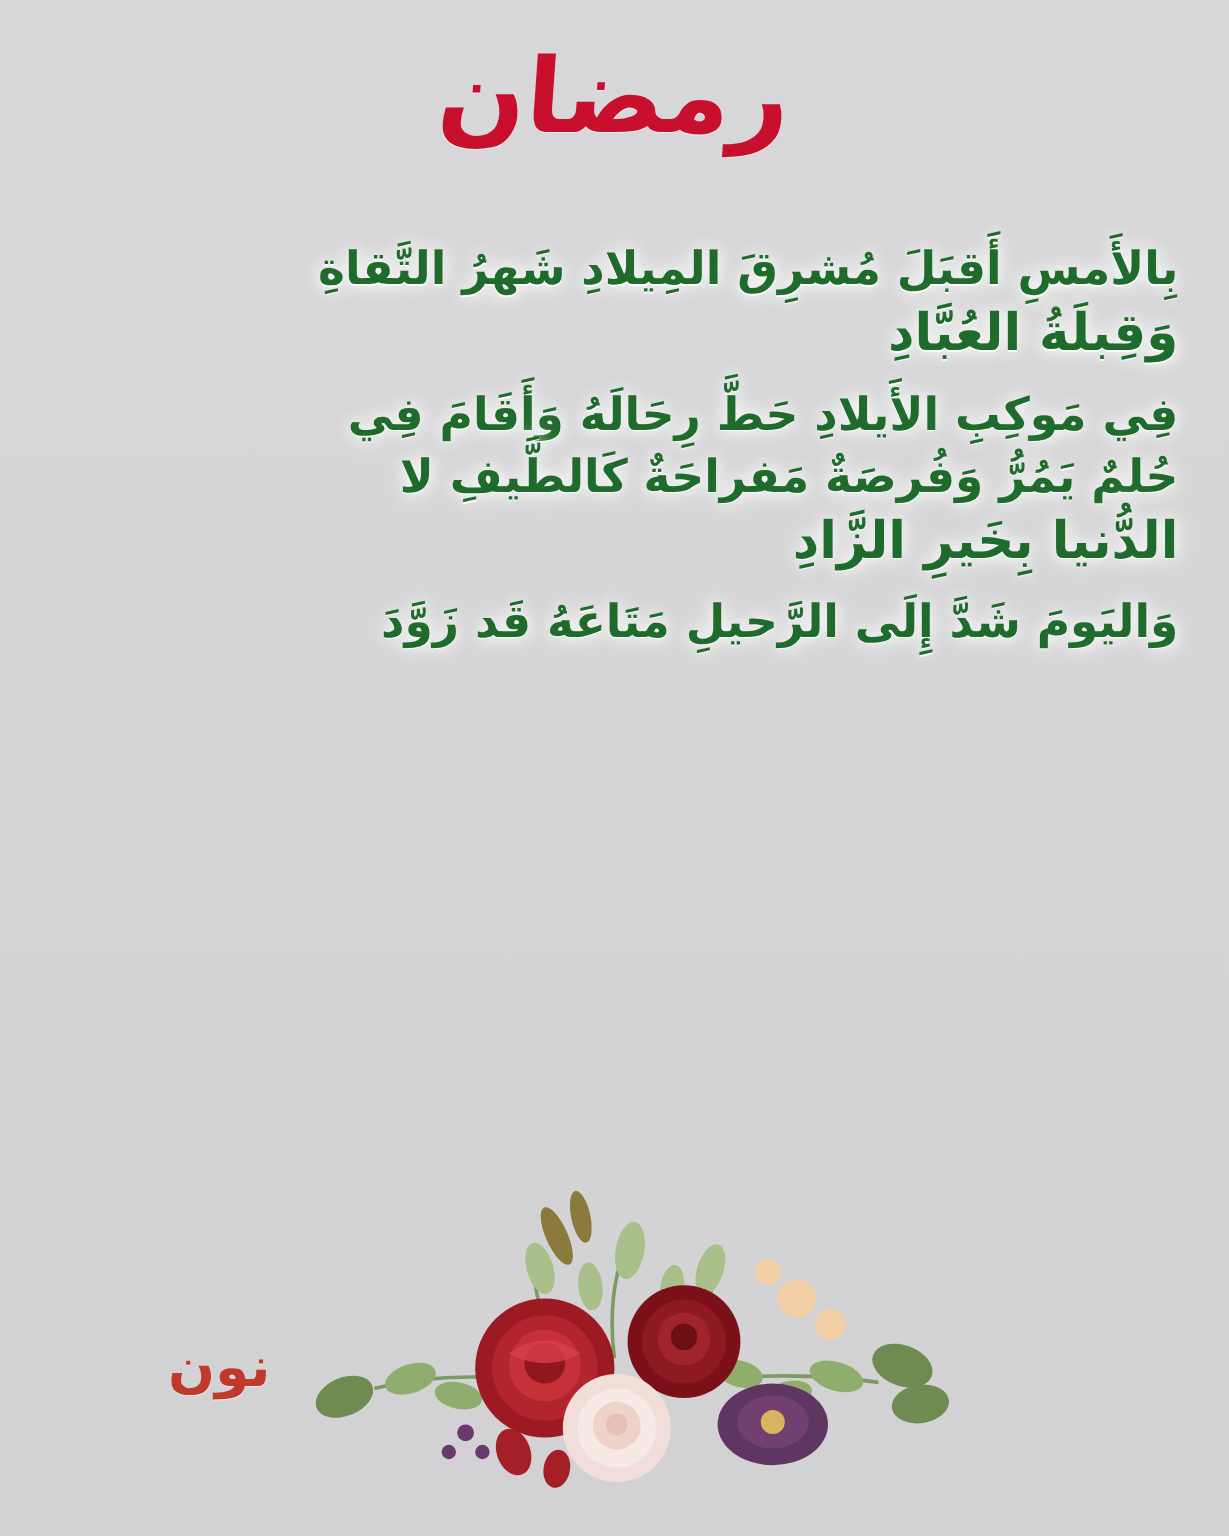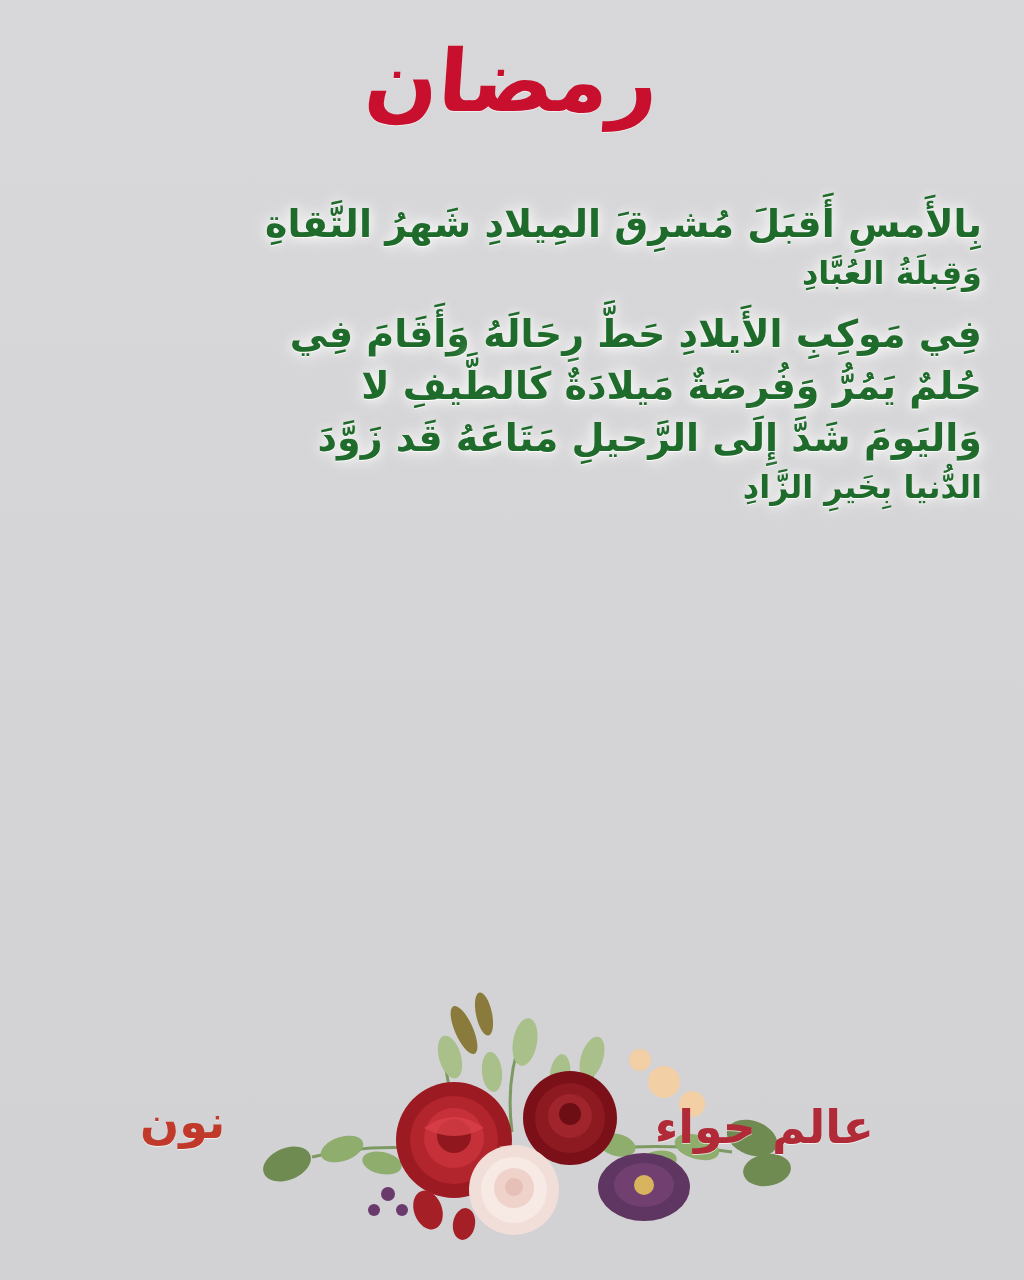--- a/index.html
+++ b/index.html
@@ -60,21 +60,21 @@
     line-height: 1.0;
     font-weight: 700;
     margin: 0 0 14px 0;
     white-space: pre-wrap;
     text-shadow:
       0 0 12px rgba(255,255,255,0.95),
       0 0 22px rgba(255,255,255,0.85),
       0 1px 0 rgba(255,255,255,0.9);
   }
   .verse.second {
-    font-size: 32px;
+    font-size: 43px;
     margin-bottom: 26px;
   }
 
   
   .bouquet {
     position: absolute;
     left: 50%;
     transform: translateX(-50%);
     bottom: 38px;
     width: 640px;
@@ -84,21 +84,21 @@
   
   .sig {
     position: absolute;
     font-size: 46px;
     font-weight: 700;
     line-height: 1;
     text-shadow: 0 1px 0 rgba(255,255,255,0.6);
   }
   .sig-left {
     left: 140px;
-    bottom: 135px;
+    bottom: 118px;
     color: #c0392b;
   }
   .sig-right {
     right: 150px;
     bottom: 130px;
     color: #b02a37;
   }
 </style>
 </head>
 <body>
@@ -106,23 +106,23 @@
 <div class="card">
 
   <div class="title-wrap">
     <div class="title">رمضان</div>
   </div>
 
   <div class="poem">
     <p class="verse">بِالأَمسِ أَقبَلَ مُشرِقَ المِيلادِ شَهرُ التَّقاةِ</p>
     <p class="verse second">وَقِبلَةُ العُبَّادِ</p>
     <p class="verse">فِي مَوكِبِ الأَيلادِ حَطَّ رِحَالَهُ وَأَقَامَ فِي</p>
-    <p class="verse">حُلمٌ يَمُرُّ وَفُرصَةٌ مَيلادَةٌ كَالطَّيفِ لا</p>
+    <p class="verse">حُلمٌ يَمُرُّ وَفُرصَةٌ مَفراحَةٌ كَالطَّيفِ لا</p>
+    <p class="verse second">الدُّنيا بِخَيرِ الزَّادِ</p>
     <p class="verse">وَاليَومَ شَدَّ إِلَى الرَّحيلِ مَتَاعَهُ قَد زَوَّدَ</p>
-    <p class="verse second">الدُّنيا بِخَيرِ الزَّادِ</p>
   </div>
 
   <div class="bouquet">
     <svg viewBox="0 0 640 300" width="640" height="300" aria-hidden="true">
 
       <g stroke="#7d9a63" stroke-width="3" fill="none">
         <path d="M300 215 C235 205, 180 200, 120 215"></path>
         <path d="M340 215 C410 205, 470 200, 540 210"></path>
         <path d="M320 190 C315 150, 320 120, 330 95"></path>
         <path d="M290 200 C260 160, 250 135, 255 110"></path>
@@ -195,15 +195,14 @@
 
       <g fill="#6b3a6d">
         <circle cx="196" cy="252" r="7"></circle>
         <circle cx="210" cy="268" r="6"></circle>
         <circle cx="182" cy="268" r="6"></circle>
       </g>
     </svg>
   </div>
 
   <div class="sig sig-left">نون</div>
-  <div class="sig sig-right">عالم حواء</div>
 
 </div>
 
 </body></html>

